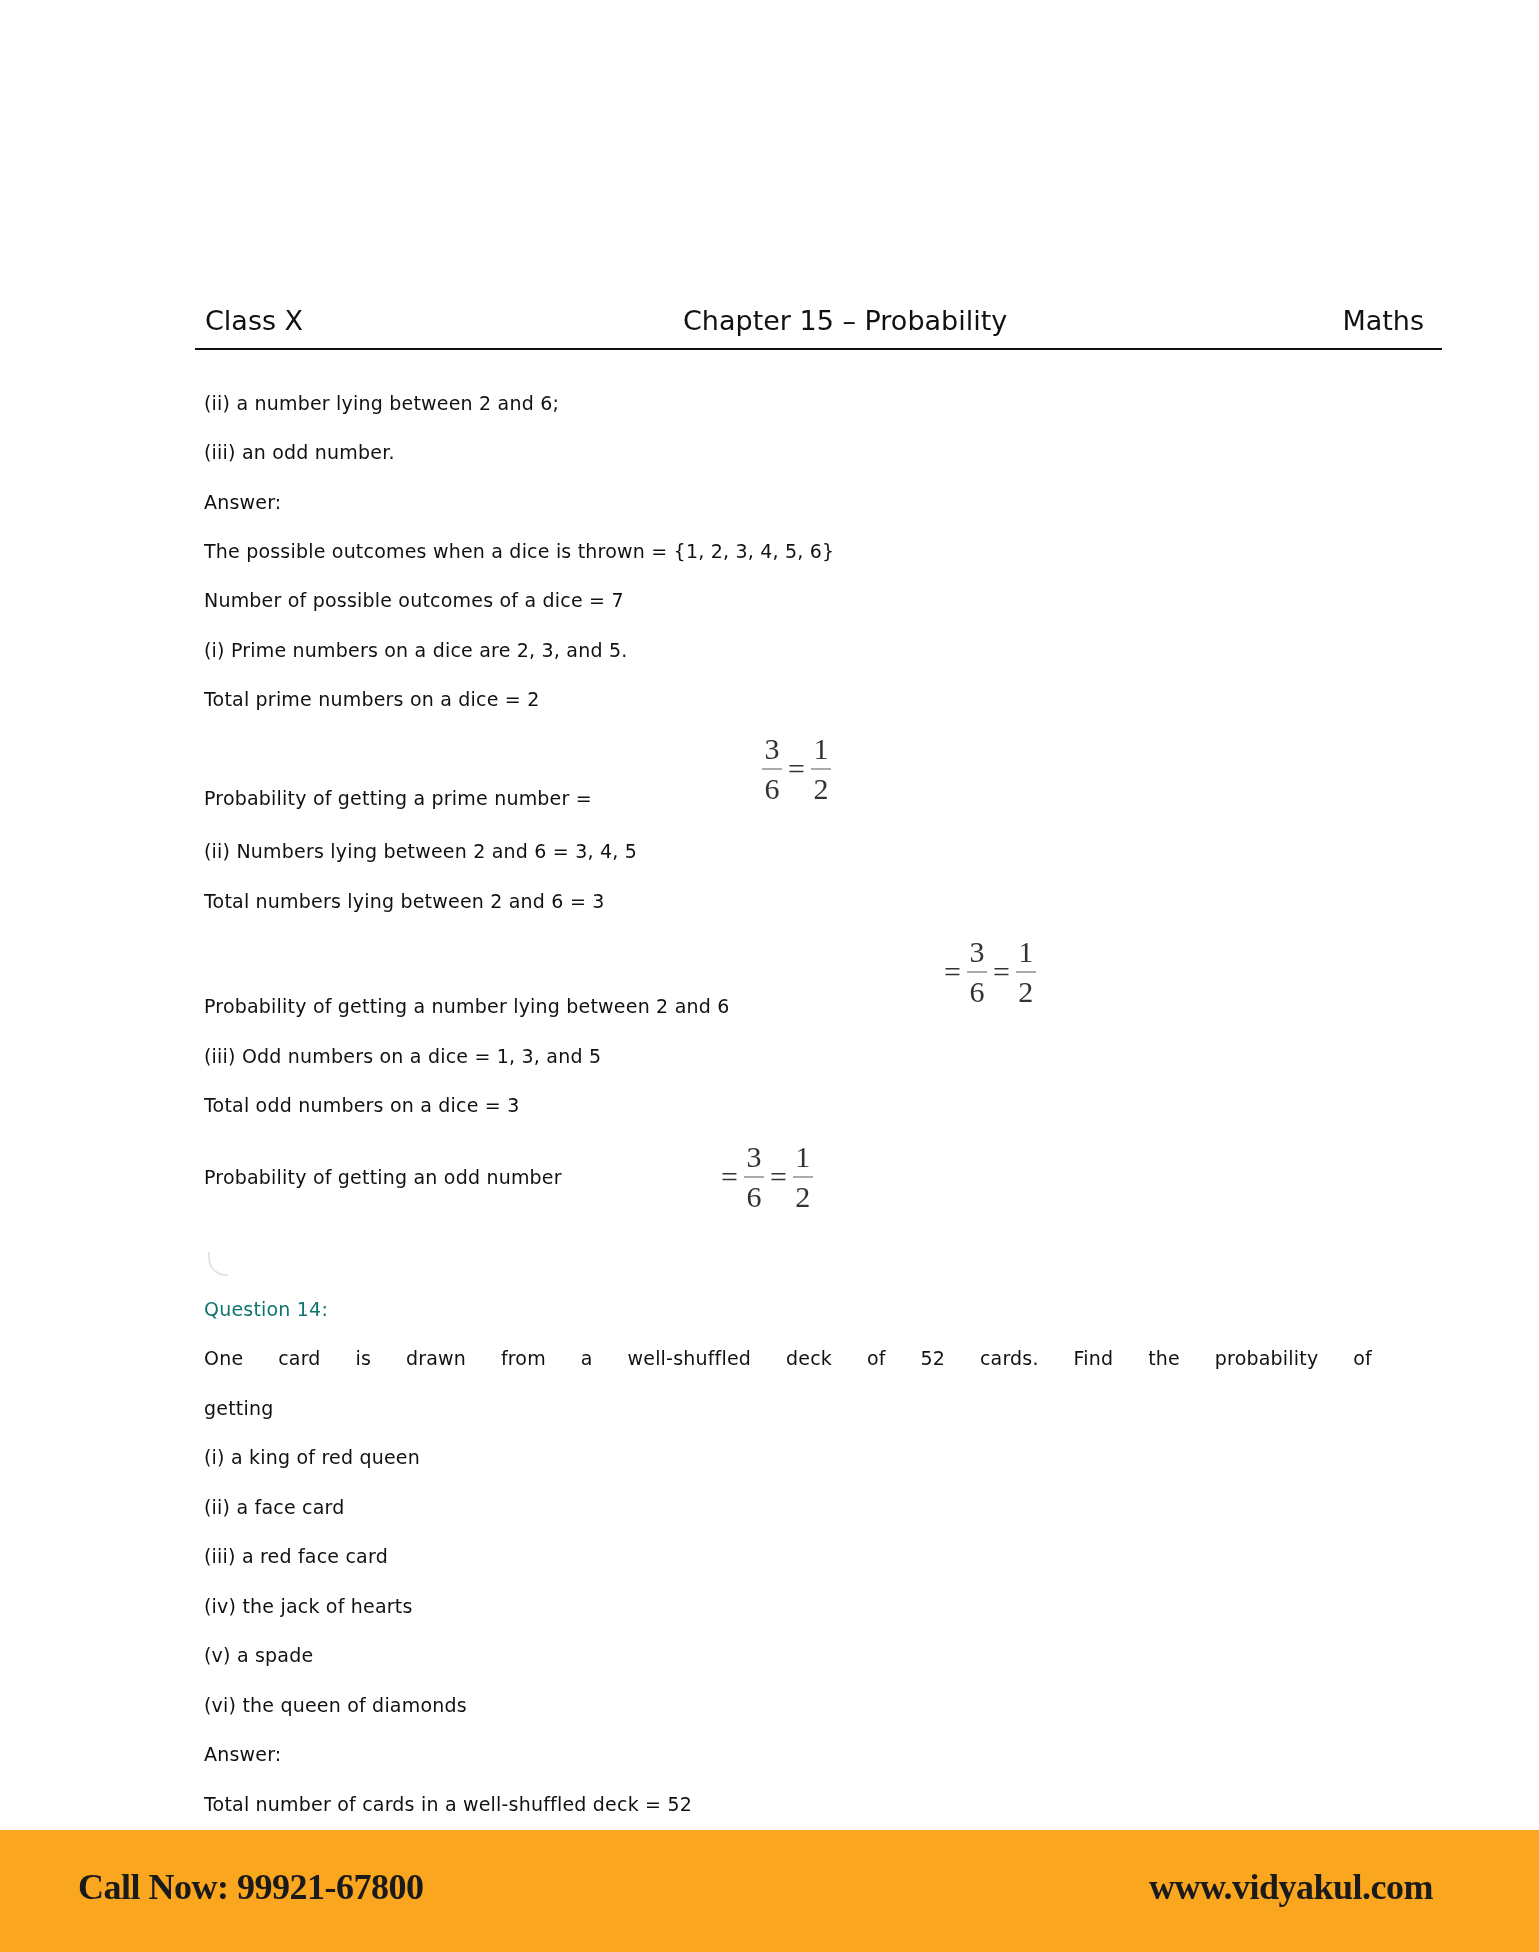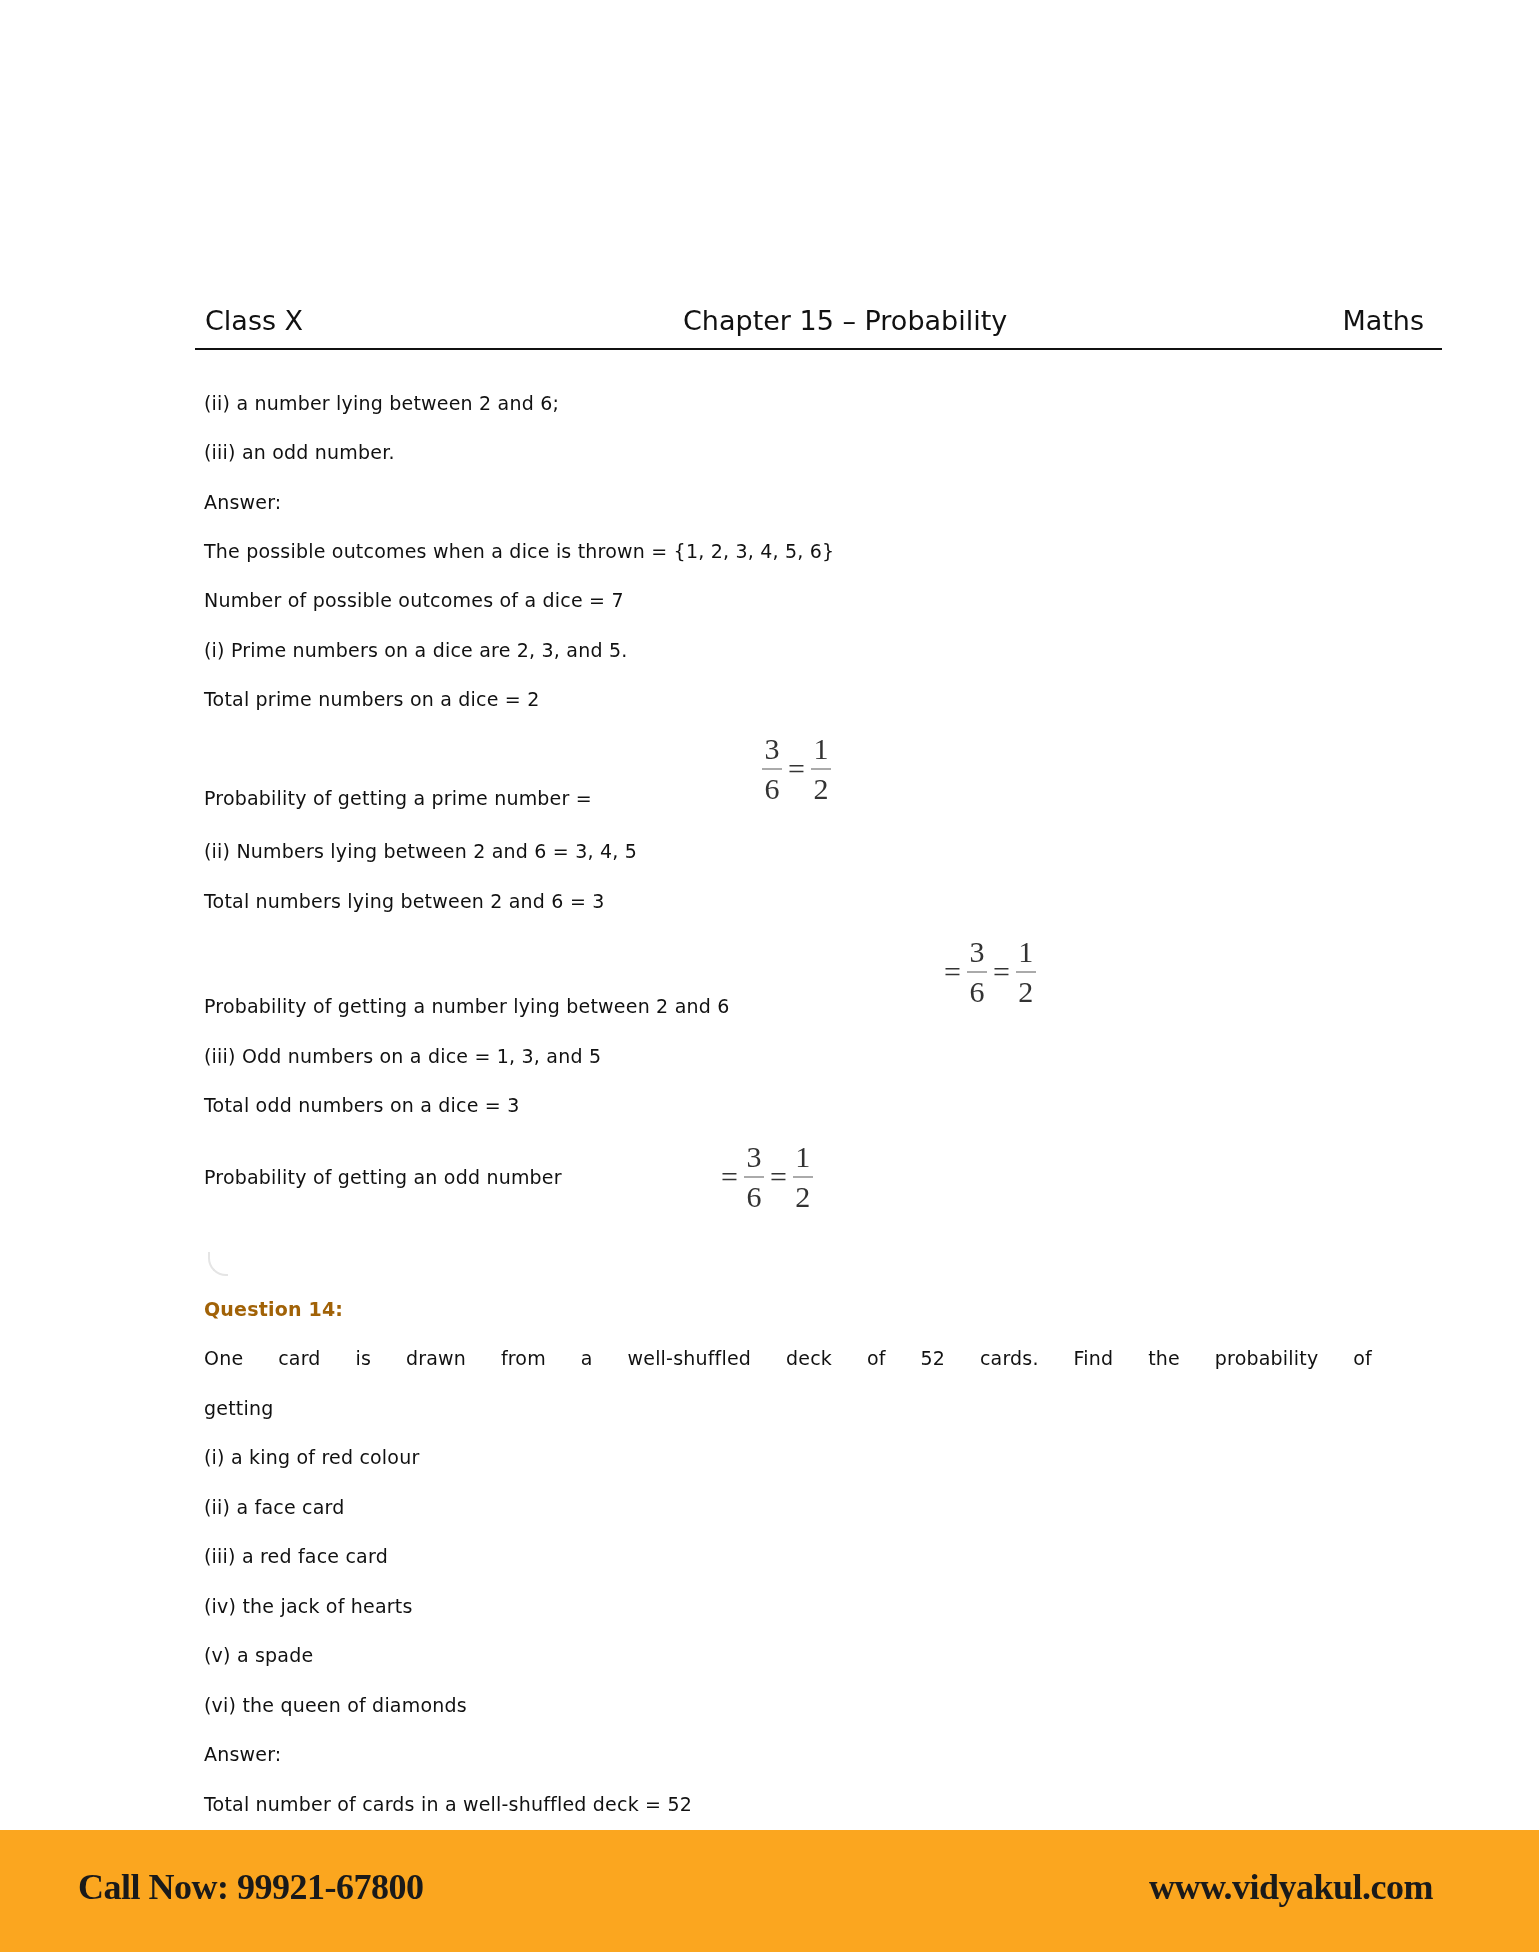--- a/index.html
+++ b/index.html
@@ -14,21 +14,21 @@
   }
   .hdr { position: absolute; top: 4px; font-size: 27px; line-height: 34px; white-space: nowrap; }
   .hdr-left { left: 10px; }
   .hdr-center { left: 460px; margin-left: 28px; }
   .hdr-right { right: 18px; }
   .line {
     position: absolute; left: 204px; font-size: 19px; line-height: 34px; white-space: nowrap;
     letter-spacing: 0.2px;
   }
   .justify-line { width: 1168px; text-align: justify; text-align-last: justify; white-space: normal; }
-  .qhead { color: #a16207; font-weight: bold; }
+  .qhead { color: #0f766e; font-weight: normal; }
   .frac-group {
     position: absolute; font-family: "Liberation Serif", "DejaVu Serif", serif;
     color: #333; display: flex; align-items: center; font-size: 30px;
   }
   .frac { display: inline-flex; flex-direction: column; align-items: center; width: 24px; }
   .frac .num, .frac .den { line-height: 34px; }
   .frac .bar { width: 20px; height: 2px; background: #aaa; margin: 2px 0; }
   .eq { margin: 0 4px; line-height: 34px; }
   .smudge {
     position: absolute; left: 208px; top: 1252px; width: 18px; height: 22px;
@@ -116,21 +116,21 @@
     </span>
   </div>
 </div>
 
 <div class="smudge"></div>
 
 <div>
   <div class="line qhead" style="top:1292px">Question 14:</div>
   <div class="line justify-line" style="top:1341px">One card is drawn from a well-shuffled deck of 52 cards. Find the probability of</div>
   <div class="line" style="top:1391px">getting</div>
-  <div class="line" style="top:1440px">(i) a king of red colour</div>
+  <div class="line" style="top:1440px">(i) a king of red queen</div>
   <div class="line" style="top:1490px">(ii) a face card</div>
   <div class="line" style="top:1539px">(iii) a red face card</div>
   <div class="line" style="top:1589px">(iv) the jack of hearts</div>
   <div class="line" style="top:1638px">(v) a spade</div>
   <div class="line" style="top:1688px">(vi) the queen of diamonds</div>
   <div class="line" style="top:1737px">Answer:</div>
   <div class="line" style="top:1787px">Total number of cards in a well-shuffled deck = 52</div>
 </div>
 
 <div class="footer">

